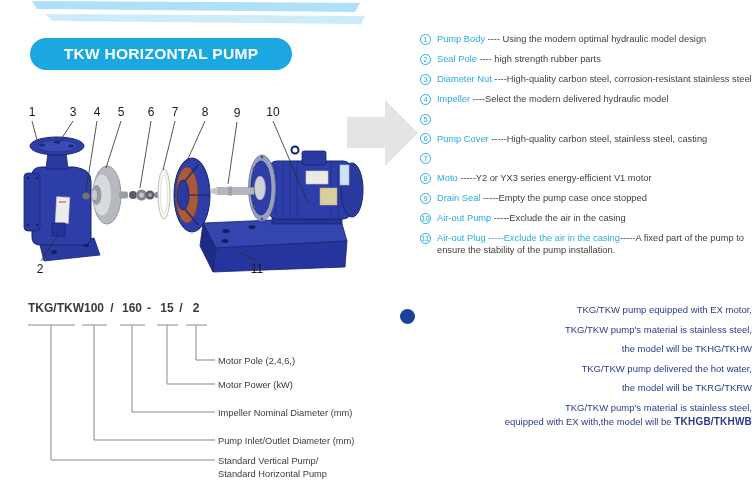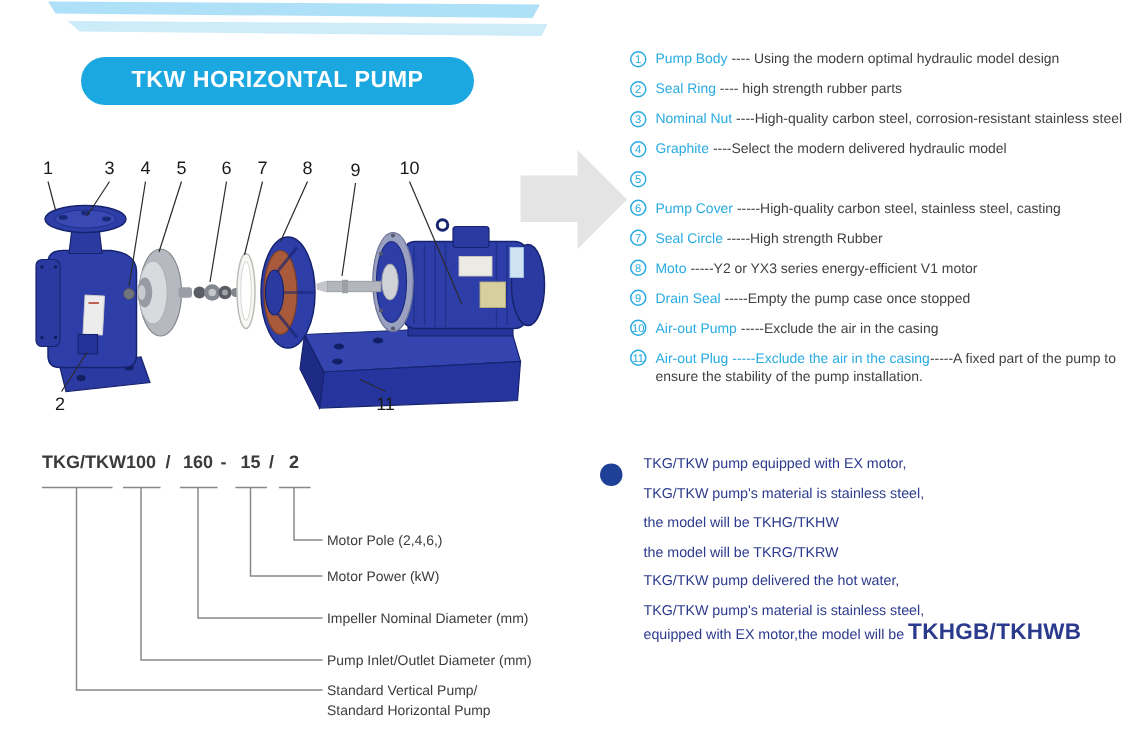--- a/index.html
+++ b/index.html
@@ -3,21 +3,21 @@
 <meta charset="utf-8">
 <style>
   * { margin:0; padding:0; box-sizing:border-box; }
   html,body { background:#ffffff; }
   body { font-family:"Liberation Sans", sans-serif; }
   .page { position:relative; width:756px; height:500px; background:#ffffff; overflow:hidden; }
 
   
   .ribbon-svg { position:absolute; left:25px; top:0; }
   .banner-pill {
-    position:absolute; left:54px; top:38px; width:262px; height:32px;
+    position:absolute; left:30px; top:38px; width:262px; height:32px;
     background:#1BA7E0; border-radius:16px;
     display:flex; align-items:center; justify-content:center;
   }
   .banner-pill span {
     color:#ffffff; font-weight:bold; font-size:15.5px; letter-spacing:.3px;
   }
 
   
   .diagram-svg { position:absolute; left:14px; top:95px; }
   .callout-num { font-size:12px; fill:#1a1a1a; font-family:"Liberation Sans",sans-serif; }
@@ -44,22 +44,22 @@
   .label-txt { font-size:9.3px; fill:#3b3b3b; font-family:"Liberation Sans",sans-serif; }
   .tree-line { stroke:#888888; stroke-width:1; fill:none; }
 
   
   .notes { position:absolute; left:398px; top:303px; width:354px; }
   .note-bullet {
     position:absolute; left:2px; top:6px; width:15px; height:15px;
     border-radius:50%; background:#1e4096;
   }
   .note-lines { margin-left:31px; }
-  .note-line { font-size:9.5px; line-height:13px; margin-bottom:6.5px; color:#2b3a8d; }
-  .note-line .bold-code { font-size:15px; font-weight:bold; letter-spacing:.2px; }
+  .note-line { font-size:9.5px; line-height:13px; margin-bottom:6.5px; color:#2b3a8d;text-align:right; }
+  .note-line .bold-code { font-size:10px; font-weight:bold; letter-spacing:.2px; }
 </style>
 </head>
 <body>
 
 <div class="page">
 
   <svg class="ribbon-svg" width="345" height="28" viewBox="0 0 345 28">
     <polygon points="7,1 335,3 330,12 12,9" fill="#aee0f7"></polygon>
     <polygon points="20,14 340,16 336,24 28,21" fill="#cdecfa"></polygon>
   </svg>
@@ -199,40 +199,39 @@
     </g>
   </svg>
 
   <div class="parts-list">
     <div class="part-row">
       <span class="pnum">1</span>
       <span class="ptext"><span class="pname">Pump Body</span><span class="pdesc"> ---- Using the modern optimal hydraulic model design</span></span>
     </div>
     <div class="part-row">
       <span class="pnum">2</span>
-      <span class="ptext"><span class="pname">Seal Ring</span><span class="pdesc"> ---- high strength rubber parts</span></span>
+      <span class="ptext"><span class="pname">Seal Pole</span><span class="pdesc"> ---- high strength rubber parts</span></span>
     </div>
     <div class="part-row">
       <span class="pnum">3</span>
-      <span class="ptext"><span class="pname">Nominal Nut</span><span class="pdesc"> ----High-quality carbon steel, corrosion-resistant stainless steel</span></span>
+      <span class="ptext"><span class="pname">Diameter Nut</span><span class="pdesc"> ----High-quality carbon steel, corrosion-resistant stainless steel</span></span>
     </div>
     <div class="part-row">
       <span class="pnum">4</span>
-      <span class="ptext"><span class="pname">Graphite</span><span class="pdesc"> ----Select the modern delivered hydraulic model</span></span>
+      <span class="ptext"><span class="pname">Impeller</span><span class="pdesc"> ----Select the modern delivered hydraulic model</span></span>
     </div>
     <div class="part-row">
       <span class="pnum">5</span>
     </div>
     <div class="part-row">
       <span class="pnum">6</span>
       <span class="ptext"><span class="pname">Pump Cover</span><span class="pdesc"> -----High-quality carbon steel, stainless steel, casting</span></span>
     </div>
     <div class="part-row">
       <span class="pnum">7</span>
-      <span class="ptext"><span class="pname">Seal Circle</span><span class="pdesc"> -----High strength Rubber</span></span>
     </div>
     <div class="part-row">
       <span class="pnum">8</span>
       <span class="ptext"><span class="pname">Moto</span><span class="pdesc"> -----Y2 or YX3 series energy-efficient V1 motor</span></span>
     </div>
     <div class="part-row">
       <span class="pnum">9</span>
       <span class="ptext"><span class="pname">Drain Seal</span><span class="pdesc"> -----Empty the pump case once stopped</span></span>
     </div>
     <div class="part-row">
@@ -275,20 +274,20 @@
     <text class="label-txt" x="193" y="167.5">Standard Vertical Pump/</text>
     <text class="label-txt" x="193" y="180.5">Standard  Horizontal Pump</text>
   </svg>
 
   <div class="notes">
     <div class="note-bullet"></div>
     <div class="note-lines">
       <div class="note-line">TKG/TKW pump equipped with EX motor,</div>
       <div class="note-line">TKG/TKW pump's material is stainless steel,</div>
       <div class="note-line">the model will be TKHG/TKHW</div>
+      <div class="note-line">TKG/TKW pump delivered the hot water,</div>
       <div class="note-line">the model will be TKRG/TKRW</div>
-      <div class="note-line">TKG/TKW pump delivered the hot water,</div>
       <div class="note-line" style="margin-bottom:1px;">TKG/TKW pump's material is stainless steel,</div>
-      <div class="note-line"><span>equipped with EX motor,the model will be </span><span class="bold-code">TKHGB/TKHWB</span></div>
+      <div class="note-line"><span>equipped with EX with,the model will be </span><span class="bold-code">TKHGB/TKHWB</span></div>
     </div>
   </div>
 
 </div>
 
 </body></html>

